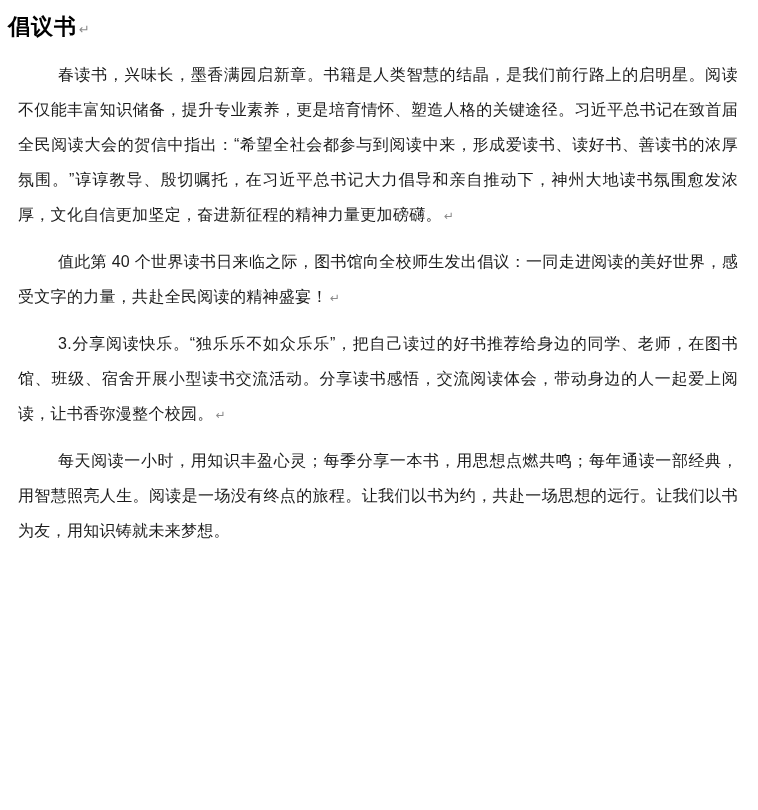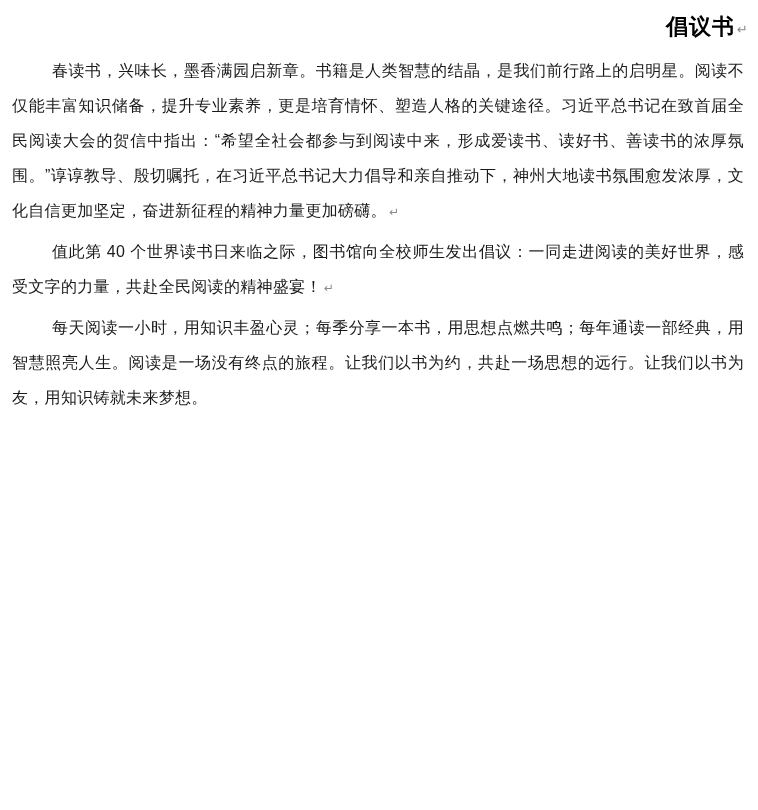--- a/index.html
+++ b/index.html
@@ -13,29 +13,29 @@
     height: 810px;
     box-sizing: border-box;
     background: #ffffff;
     padding: 8px 10px 0 8px;
     overflow: hidden;
     font-family: "Liberation Sans", "DejaVu Sans", sans-serif;
     color: #1a1a1a;
   }
   .doc-title {
     margin: 2px 0 6px 0;
-    text-align: right;
+    text-align: left;
     font-size: 22px;
     font-weight: bold;
     line-height: 34px;
     color: #000000;
     letter-spacing: 1px;
   }
   .para {
-    margin: 4px;
+    margin: 10px;
     font-size: 16px;
     line-height: 35px;
     text-align: justify;
     text-indent: 40px;
     letter-spacing: 0.3px;
     word-break: break-all;
   }
   .pmark {
     color: #8a8a8a;
     font-size: 12px;
@@ -63,17 +63,18 @@
 <div class="page">
 
   <h1 class="doc-title"><span>倡议书</span><span class="pmark">↵</span></h1>
 
   <p class="para"><span>春读书，兴味长，墨香满园启新章。书籍是人类智慧的结晶，是我们前行路上的启明星。阅读不仅能丰富知识储备，提升专业素养，更是培育情怀、塑造人格的关键途径。习近平总书记在致首届全民阅读大会的贺信中指出：“希望全社会都参与到阅读中来，形成爱读书、读好书、善读书的浓厚氛围。”谆谆教导、殷切嘱托，在习近平总书记大力倡导和亲自推动下，神州大地读书氛围愈发浓厚，文化自信更加坚定，奋进新征程的精神力量更加磅礴。</span><span class="pmark">↵</span></p>
 
   <p class="para"><span>值此第 40 个世界读书日来临之际，图书馆向全校师生发出倡议：一同走进阅读的美好世界，感受文字的力量，共赴全民阅读的精神盛宴！</span><span class="pmark">↵</span></p>
 
 
 
+  <p class="para"><span>3.分享阅读快乐。“独乐乐不如众乐乐”，把自己读过的好书推荐给身边的同学、老师，在图书馆、班级、宿舍开展小型读书交流活动。分享读书感悟，交流阅读体会，带动身边的人一起爱上阅读，让书香弥漫整个校园。</span><span class="pmark">↵</span></p>
 
 
   <p class="para"><span>每天阅读一小时，用知识丰盈心灵；每季分享一本书，用思想点燃共鸣；每年通读一部经典，用智慧照亮人生。阅读是一场没有终点的旅程。让我们以书为约，共赴一场思想的远行。让我们以书为友，用知识铸就未来梦想。</span></p>
 
 </div>
 
 </body></html>

